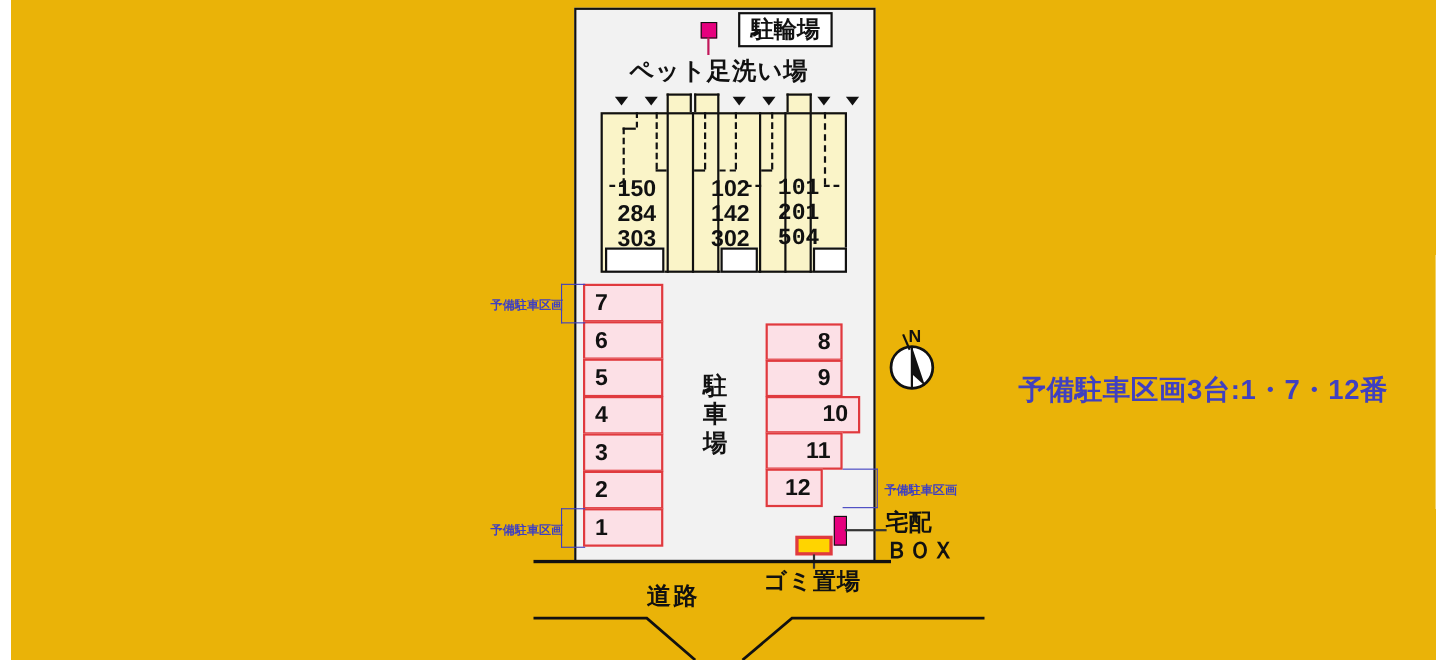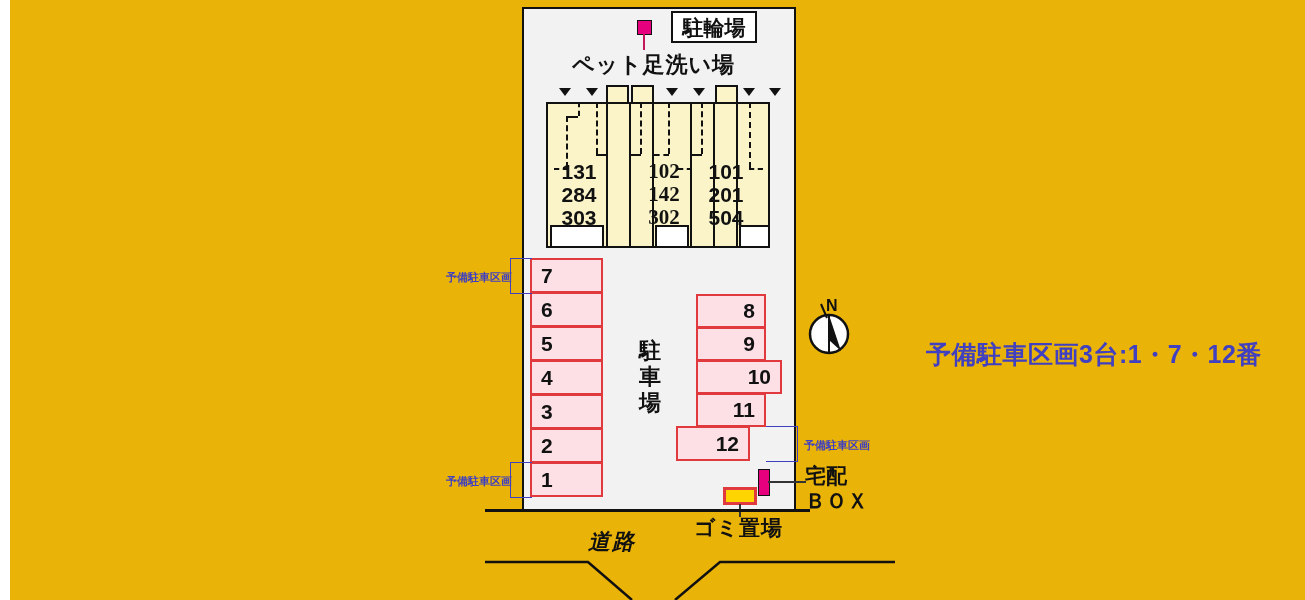--- a/index.html
+++ b/index.html
@@ -203,21 +203,21 @@
 
   
   #road-top-line {
     left: 475px; top: 509px;
     width: 325px; height: 2.5px;
     background: #111111;
   }
   #road-label {
     left: 578px; top: 527px;
     font-size: 22px; font-weight: 700; color: #111;
-    letter-spacing: 2px; white-space: nowrap; font-style: italic;
+    letter-spacing: 2px; white-space: nowrap;
   }
   #road-bottom { left: 470px; top: 560px; width: 420px; height: 40px; }
 
   
   #compass { left: 796px; top: 296px; width: 48px; height: 62px; }
 
   
   #legend-note {
     left: 916px; top: 338px;
     font-size: 25px;
@@ -277,30 +277,30 @@
     <div class="dash-v" style="left:122px; top:16px; height:52px;"></div>
     <div class="dash-h" style="left:108px; top:68px; width:15px;"></div>
     <div class="dash-h" style="left:132px; top:82px; width:14px;"></div>
 
     <div class="dash-v" style="left:155px; top:16px; height:52px;"></div>
     <div class="dash-h" style="left:146px; top:68px; width:10px;"></div>
     <div class="dash-v" style="left:203px; top:16px; height:66px;"></div>
     <div class="dash-h" style="left:203px; top:82px; width:14px;"></div>
 
     <div class="unit-nums" style="left:8px; top:74px; width:50px;">
-      <div>131</div>
+      <div>150</div>
       <div>284</div>
       <div>303</div>
     </div>
-    <div class="unit-nums" style="left:93px; top:74px; width:50px;font-family:Liberation Serif, serif;">
+    <div class="unit-nums" style="left:93px; top:74px; width:50px;">
       <div>102</div>
       <div>142</div>
       <div>302</div>
     </div>
-    <div class="unit-nums" style="left:155px; top:74px; width:50px;">
+    <div class="unit-nums" style="left:155px; top:74px; width:50px;font-family:Liberation Mono, monospace;">
       <div>101</div>
       <div>201</div>
       <div>504</div>
     </div>
 
     <div class="unit-white" style="left:4px;   top:139px; width:54px; height:23px;"></div>
     <div class="unit-white" style="left:109px; top:139px; width:34px; height:23px;"></div>
     <div class="unit-white" style="left:193px; top:139px; width:31px; height:23px;"></div>
   </div>
 
@@ -331,21 +331,21 @@
     </div>
   <div class="stall right-col abs" style="left:686px; top:327px; width:70px; height:34px;">
       <span>9</span>
     </div>
   <div class="stall right-col abs" style="left:686px; top:360px; width:86px; height:34px;">
       <span>10</span>
     </div>
   <div class="stall right-col abs" style="left:686px; top:393px; width:70px; height:34px;">
       <span>11</span>
     </div>
-  <div class="stall right-col abs" style="left:666px; top:426px; width:74px; height:35px;">
+  <div class="stall right-col abs" style="left:686px; top:426px; width:52px; height:35px;">
       <span>12</span>
     </div>
 
   <div id="center-label" class="abs">
     <div>駐</div>
     <div>車</div>
     <div>場</div>
   </div>
 
   <div class="ann-bracket left-open abs" style="left:500px; top:258px; width:22px; height:36px;"></div>

